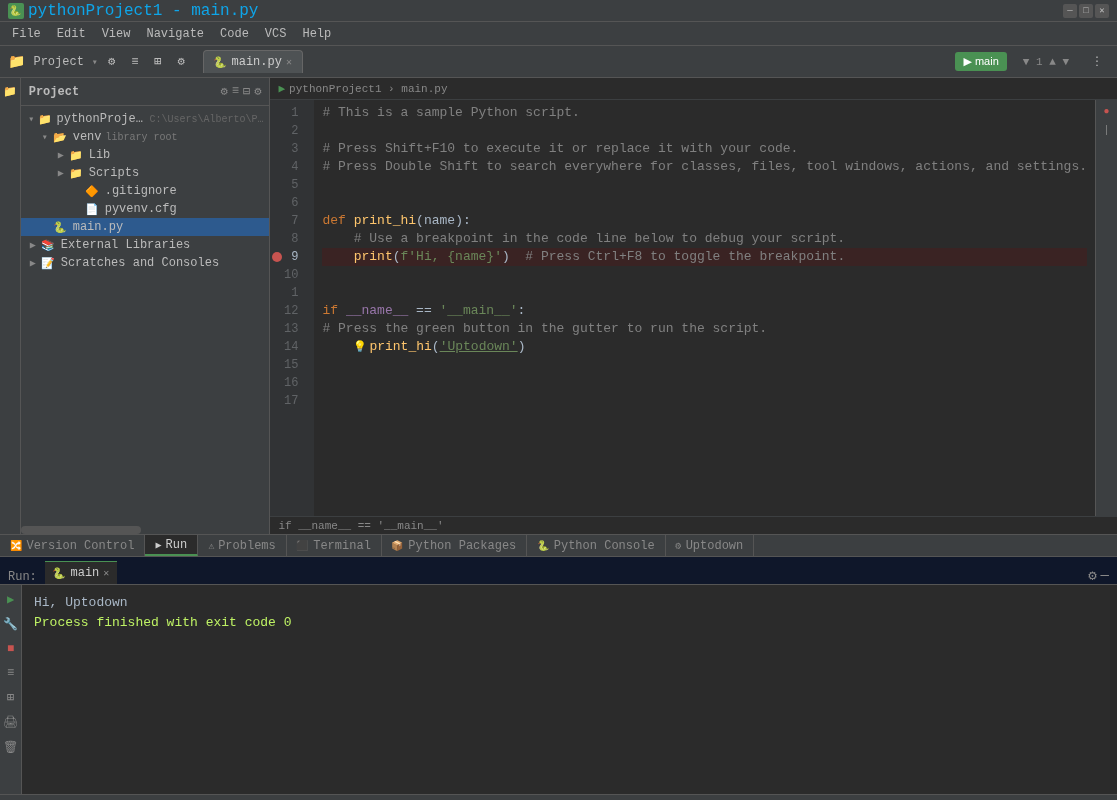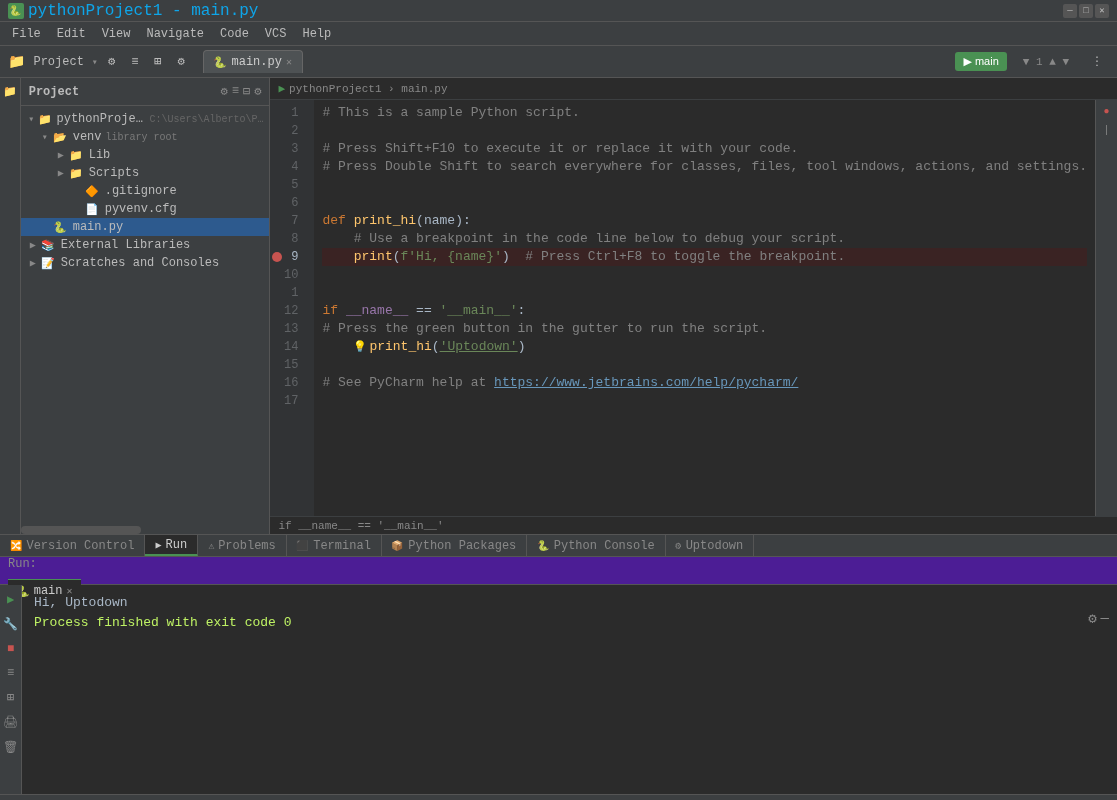--- a/index.html
+++ b/index.html
@@ -88,21 +88,21 @@
     .status-item { display: flex; align-items: center; gap: 3px; }
 
     
     .bottom-tabs { height: 22px; background: #3c3f41; display: flex; align-items: center; border-top: 1px solid #555; }
     .bottom-tab { padding: 2px 10px; font-size: 12px; color: #888; cursor: pointer; display: flex; align-items: center; gap: 4px; border-right: 1px solid #555; height: 100%; }
     .bottom-tab.active { background: #2b2b2b; color: #ccc; border-bottom: 2px solid #4a9153; }
     .bottom-tab-icon { font-size: 10px; }
 
     
     .run-panel { height: 238px; background: #2b2b2b; display: flex; flex-direction: column; border-top: 1px solid #555; }
-    .run-panel-header { height: 28px; background: #4c1d95; display: flex; align-items: flex-start; padding: 0 8px; border-bottom: 1px solid #555; gap: 8px; flex-direction: column; }
+    .run-panel-header { height: 28px; background: #0f172a; display: flex; align-items: flex-end; padding: 0 8px; border-bottom: 1px solid #555; gap: 8px; }
     .run-panel-tab { display: flex; align-items: center; gap: 4px; font-size: 12px; color: #ccc; padding: 4px 8px; background: #2b2b2b; border-top: 1px solid #4a9153; }
     .run-panel-tab-close { color: #888; font-size: 10px; }
     .run-panel-icons { margin-left: auto; display: flex; gap: 4px; }
     .run-panel-icon { color: #888; cursor: pointer; font-size: 14px; }
 
     .run-panel-content { display: flex; flex: 1; overflow: hidden; }
     .run-panel-left-btns { width: 22px; background: #3c3f41; display: flex; flex-direction: column; align-items: center; padding: 4px 0; gap: 4px; border-right: 1px solid #555; }
     .run-btn-icon { color: #888; font-size: 12px; cursor: pointer; padding: 3px; }
     .run-btn-icon.active { color: #4a9153; }
     .run-output { flex: 1; padding: 8px 12px; font-size: 13px; color: #a9b7c6; line-height: 20px; overflow-y: auto; }
@@ -339,23 +339,20 @@
         <div class="code-line">
           <span class="c-comment"># Press the green button in the gutter to run the script.</span>
         </div>
 
         <div class="code-line">
           <span style="color:transparent;">xxxx</span><span class="bulb-icon">💡</span><span class="c-function">print_hi</span><span class="c-normal">(</span><span class="c-string" style="text-decoration:underline;text-decoration-color:#6a8759;">'Uptodown'</span><span class="c-normal">)</span>
         </div>
 
         <div class="code-line"></div>
 
-        <div class="code-line">
-          <span class="c-comment"># See PyCharm help at </span><span class="c-link">https://www.jetbrains.com/help/pycharm/</span>
-        </div>
 
         <div class="code-line"></div>
       </div>
 
       <div class="right-panel">
         <span class="right-icon" style="color:#c75450;">●</span>
         <span class="right-icon">|</span>
       </div>
     </div>
 

